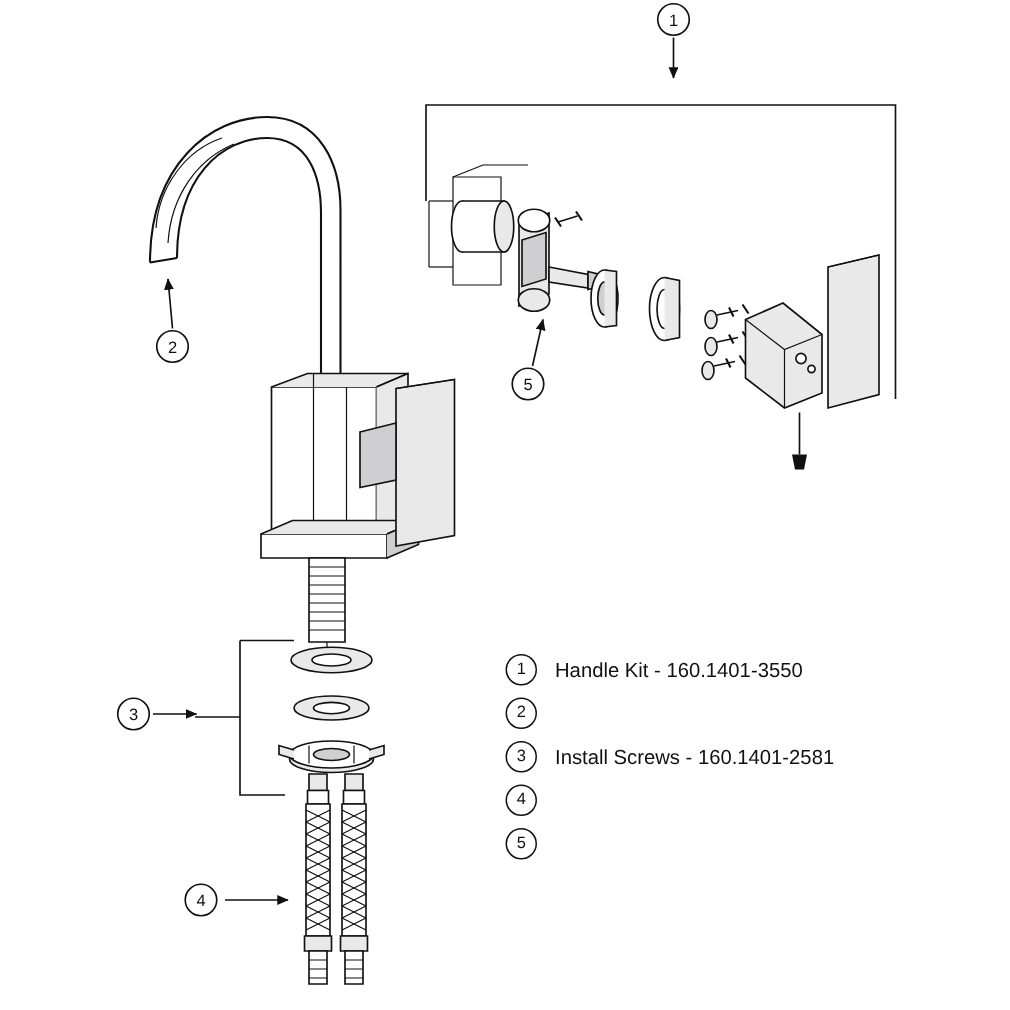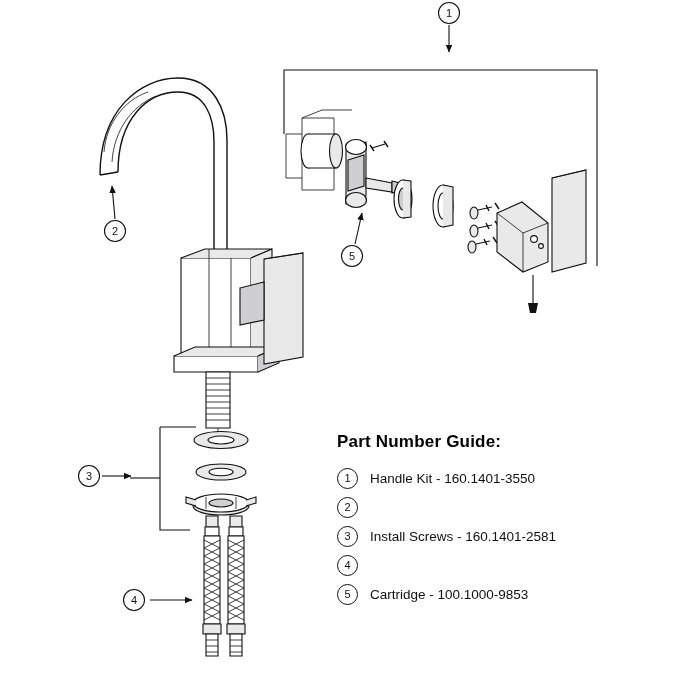--- a/index.html
+++ b/index.html
@@ -311,21 +311,20 @@
 
     <g>
       <circle cx="134" cy="600" r="10.5" class="thin"></circle>
       <text class="cal-num" x="134" y="604" text-anchor="middle">4</text>
       <line x1="150" y1="600" x2="192" y2="600" class="thin" marker-end="url(#arrowhead)"></line>
     </g>
 
   </svg>
 
   <div class="legend">
-    <div class="legend-title">Part Number Guide:</div>
 
     <div class="legend-row">
       <div class="legend-bullet">1</div>
       <div class="legend-text">Handle Kit - 160.1401-3550</div>
     </div>
 
     <div class="legend-row">
       <div class="legend-bullet">2</div>
     </div>
 
@@ -333,17 +332,16 @@
       <div class="legend-bullet">3</div>
       <div class="legend-text">Install Screws - 160.1401-2581</div>
     </div>
 
     <div class="legend-row">
       <div class="legend-bullet">4</div>
     </div>
 
     <div class="legend-row">
       <div class="legend-bullet">5</div>
-      <div class="legend-text">Cartridge - 100.1000-9853</div>
     </div>
   </div>
 
 </div>
 
 </body></html>

